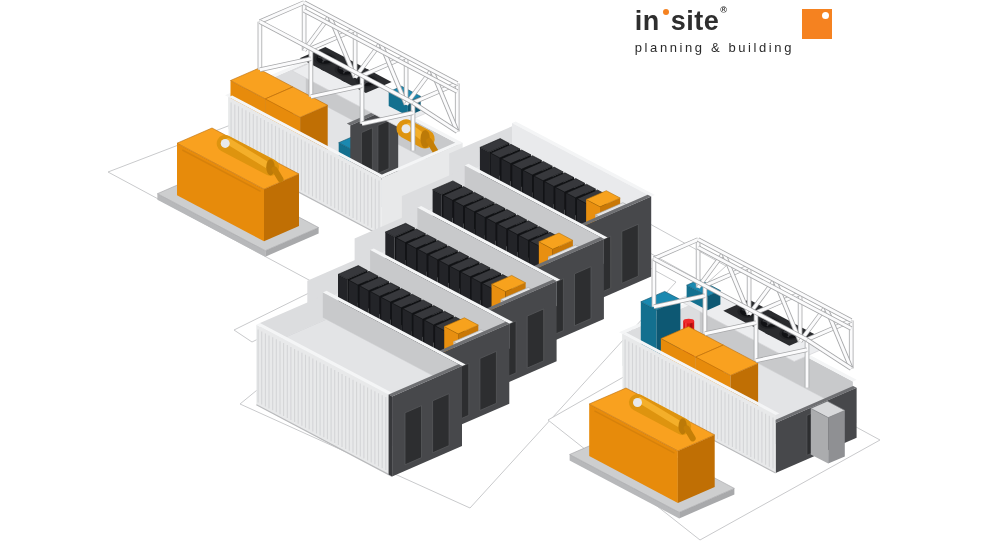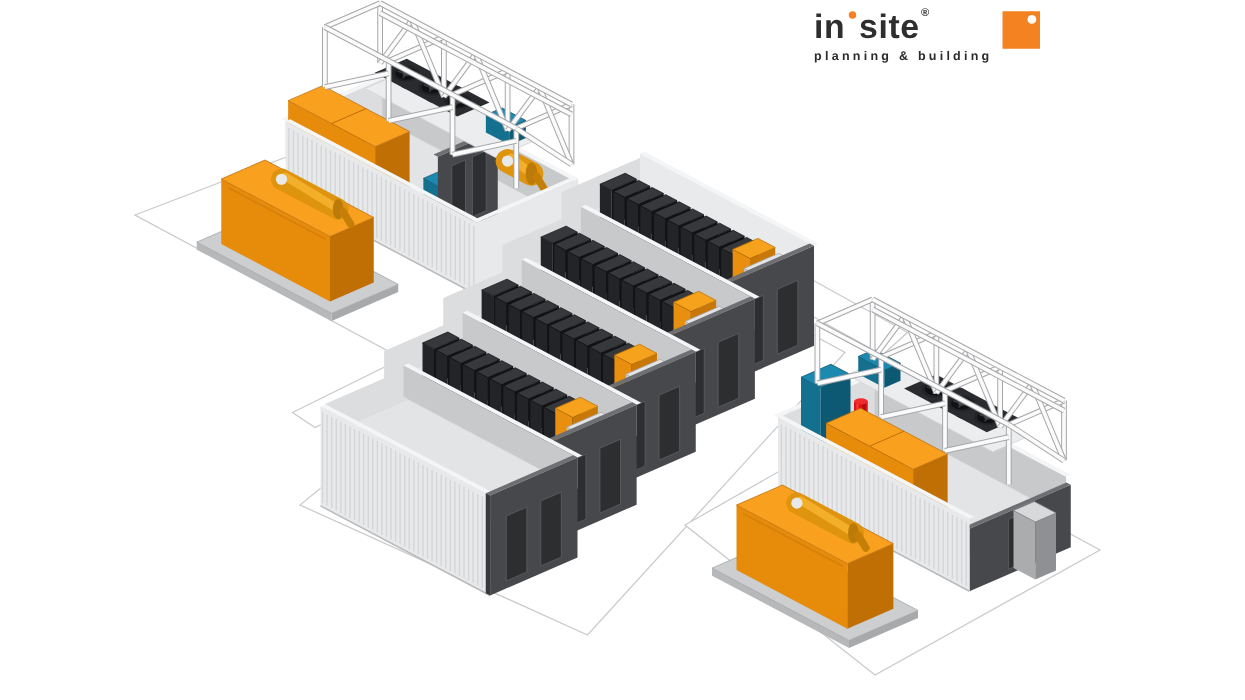--- a/index.html
+++ b/index.html
@@ -7,21 +7,21 @@
          font-family:"Liberation Sans", sans-serif;}
   #scene-svg{position:absolute;left:0;top:0;width:996px;height:560px;display:block;}
   
   .logo{position:absolute;top:8px;right:164px;display:flex;align-items:flex-start;}
   .logo-textblock{display:flex;flex-direction:column;align-items:flex-start;margin-right:8px;}
   .logo-words{display:flex;align-items:flex-start;line-height:1;color:#2e2e2e;
               font-weight:bold;font-size:27px;letter-spacing:0.5px;}
   .logo-dot{width:6px;height:6px;border-radius:50%;background:var(--brand-orange);
             display:inline-block;margin:1px 2px 0 3px;}
   .logo-reg{font-size:9px;font-weight:bold;color:#2e2e2e;margin-left:1px;margin-top:-2px;}
-  .logo-tagline{margin-top:5px;font-size:10px;font-weight:bold;color:#2b2b2b;
+  .logo-tagline{margin-top:5px;font-size:13px;font-weight:normal;color:#2b2b2b;
                 letter-spacing:2.6px;white-space:nowrap;}
   .logo-square{position:relative;width:30px;height:30px;background:var(--brand-orange);margin-top:1px;}
   .logo-square .sq-dot{position:absolute;top:3px;right:3px;width:7px;height:7px;
                        border-radius:50%;background:#ffffff;}
 </style>
 </head>
 <body>
 
 <div id="stage">
   <svg id="scene-svg" viewBox="0 0 996 560">

